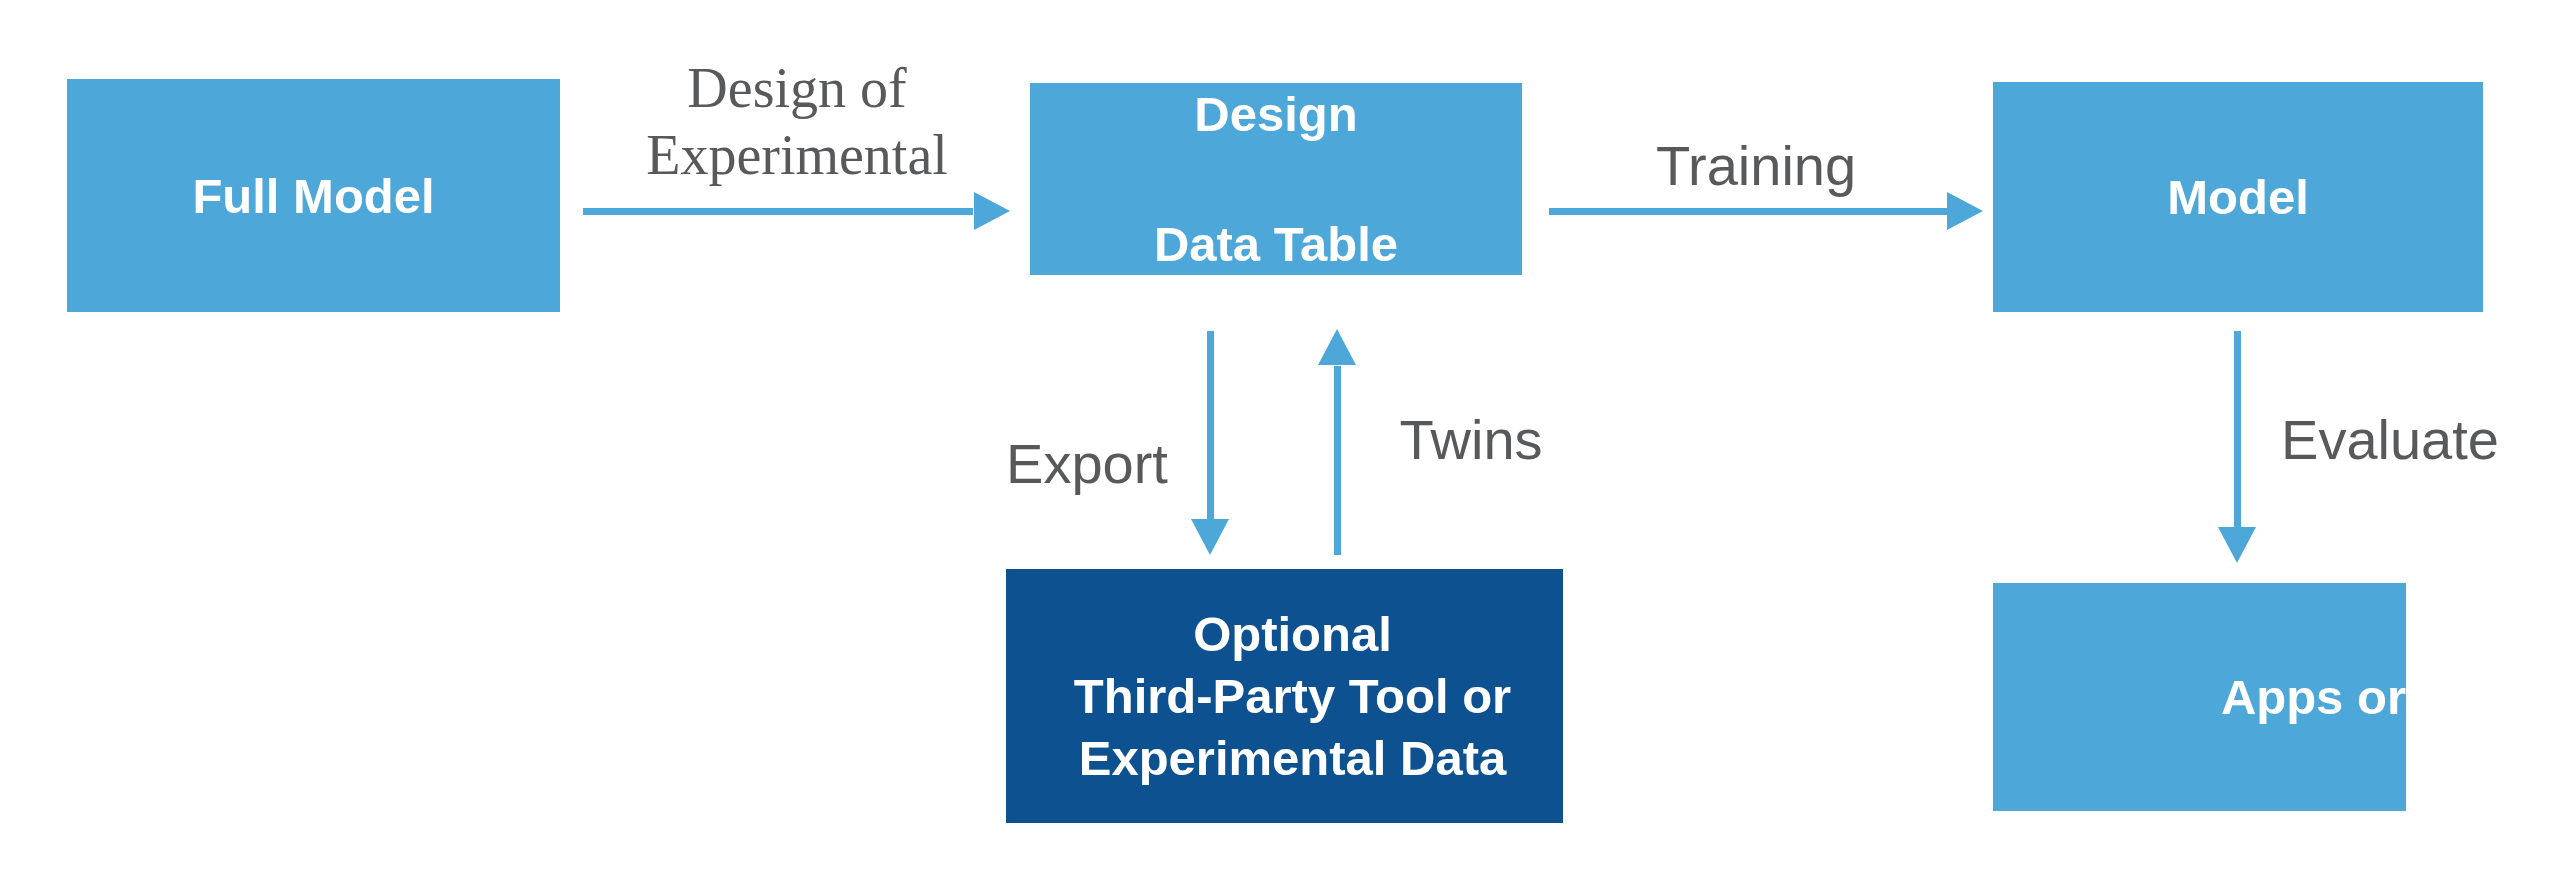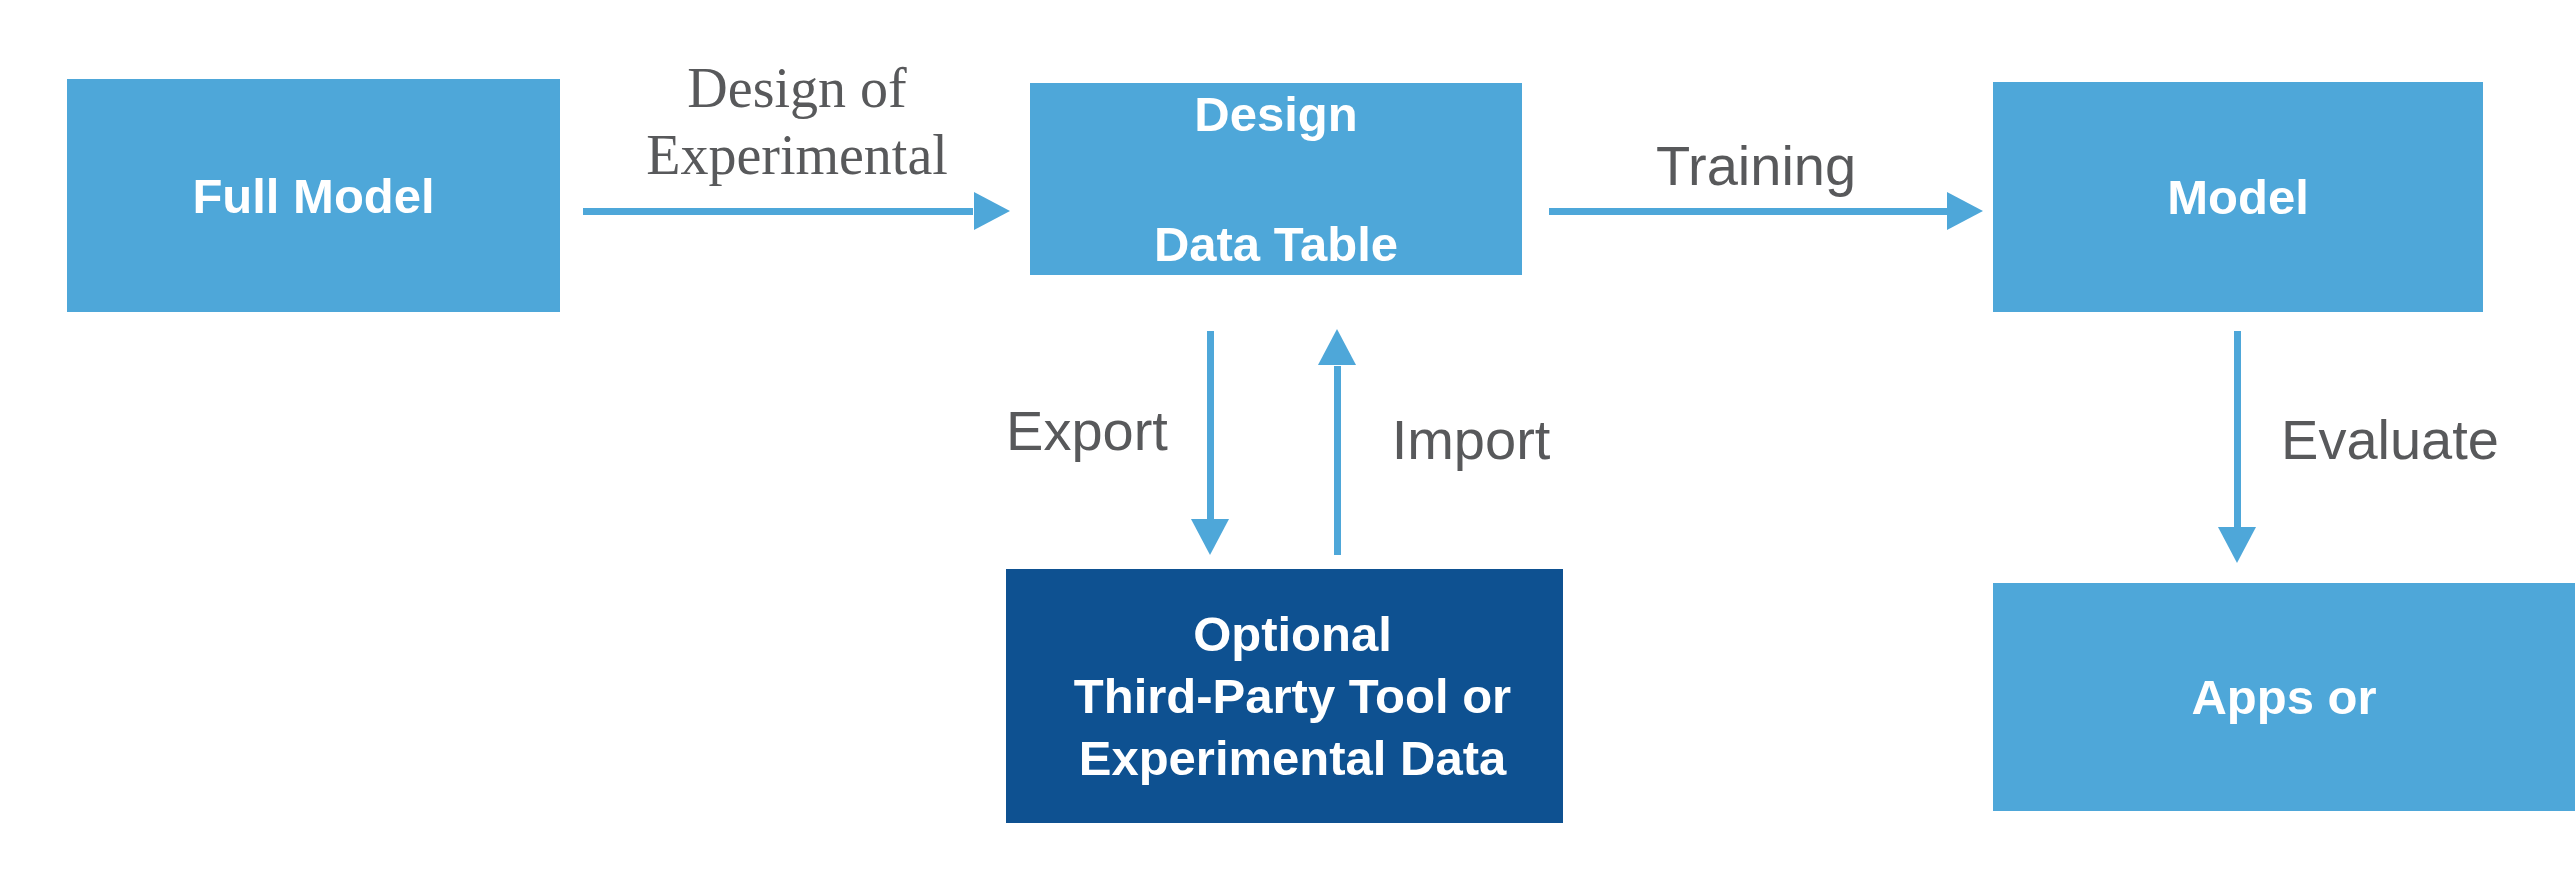--- a/index.html
+++ b/index.html
@@ -68,26 +68,26 @@
     border-left: 19.6px solid transparent;
     border-right: 19.6px solid transparent;
     border-bottom: 36px solid var(--arrow, #4EA7D9);
   }
 
   
   .pos-full-model          { left: 67px;   top: 79px; width: 493px; height: 233px; }
   .pos-design-data-table   { left: 1030px; top: 83px; width: 492px; height: 192px; justify-content: space-between; }
   .pos-surrogate-model     { left: 1993px; top: 82px; width: 490px; height: 230px; }
   .pos-optional-third-party{ left: 1006px; top: 569px; width: 541px; height: 254px; }
-  .pos-apps-digital-twins  { left: 1993px; top: 583px; width: 582px; height: 228px; }
+  .pos-apps-digital-twins  { left: 1993px; top: 583px; width: 413px; height: 228px; align-items: flex-end; }
 
   
   .pos-label-doe      { left: 587px;  top: 55px;  }
   .pos-label-training { left: 1546px; top: 132px; }
-  .pos-label-export   { left: 877px; top: 397px; }
+  .pos-label-export   { left: 877px; top: 430px; }
   .pos-label-import   { left: 1261px; top: 406px; }
   .pos-label-evaluate { left: 2180px; top: 406px; }
 
   
   .pos-doe-shaft      { left: 583px;  top: 208px; width: 390px; }
   .pos-doe-head       { left: 974px; top: 192px; }
   .pos-training-shaft { left: 1549px; top: 208px; width: 398px; }
   .pos-training-head  { left: 1947px; top: 192px; }
   .pos-export-shaft   { left: 1207px; top: 331px; height: 188px; }
   .pos-export-head    { left: 1191px; top: 519px; }
@@ -123,21 +123,21 @@
   <div class="node light pos-apps-digital-twins">
     <div class="node-line">Apps or</div>
   </div>
 
   <div class="edge-label pos-label-doe">
     <div class="label-line">Design of</div>
     <div class="label-line">Experimental</div>
   </div>
   <div class="edge-label pos-label-training">Training</div>
   <div class="edge-label pos-label-export">Export</div>
-  <div class="edge-label pos-label-import">Import</div>
+  <div class="edge-label pos-label-import">Twins</div>
   <div class="edge-label pos-label-evaluate">Evaluate</div>
 
   <div class="shaft-h pos-doe-shaft"></div>
   <div class="head right pos-doe-head"></div>
 
   <div class="shaft-h pos-training-shaft"></div>
   <div class="head right pos-training-head"></div>
 
   <div class="shaft-v pos-export-shaft"></div>
   <div class="head down pos-export-head"></div>

